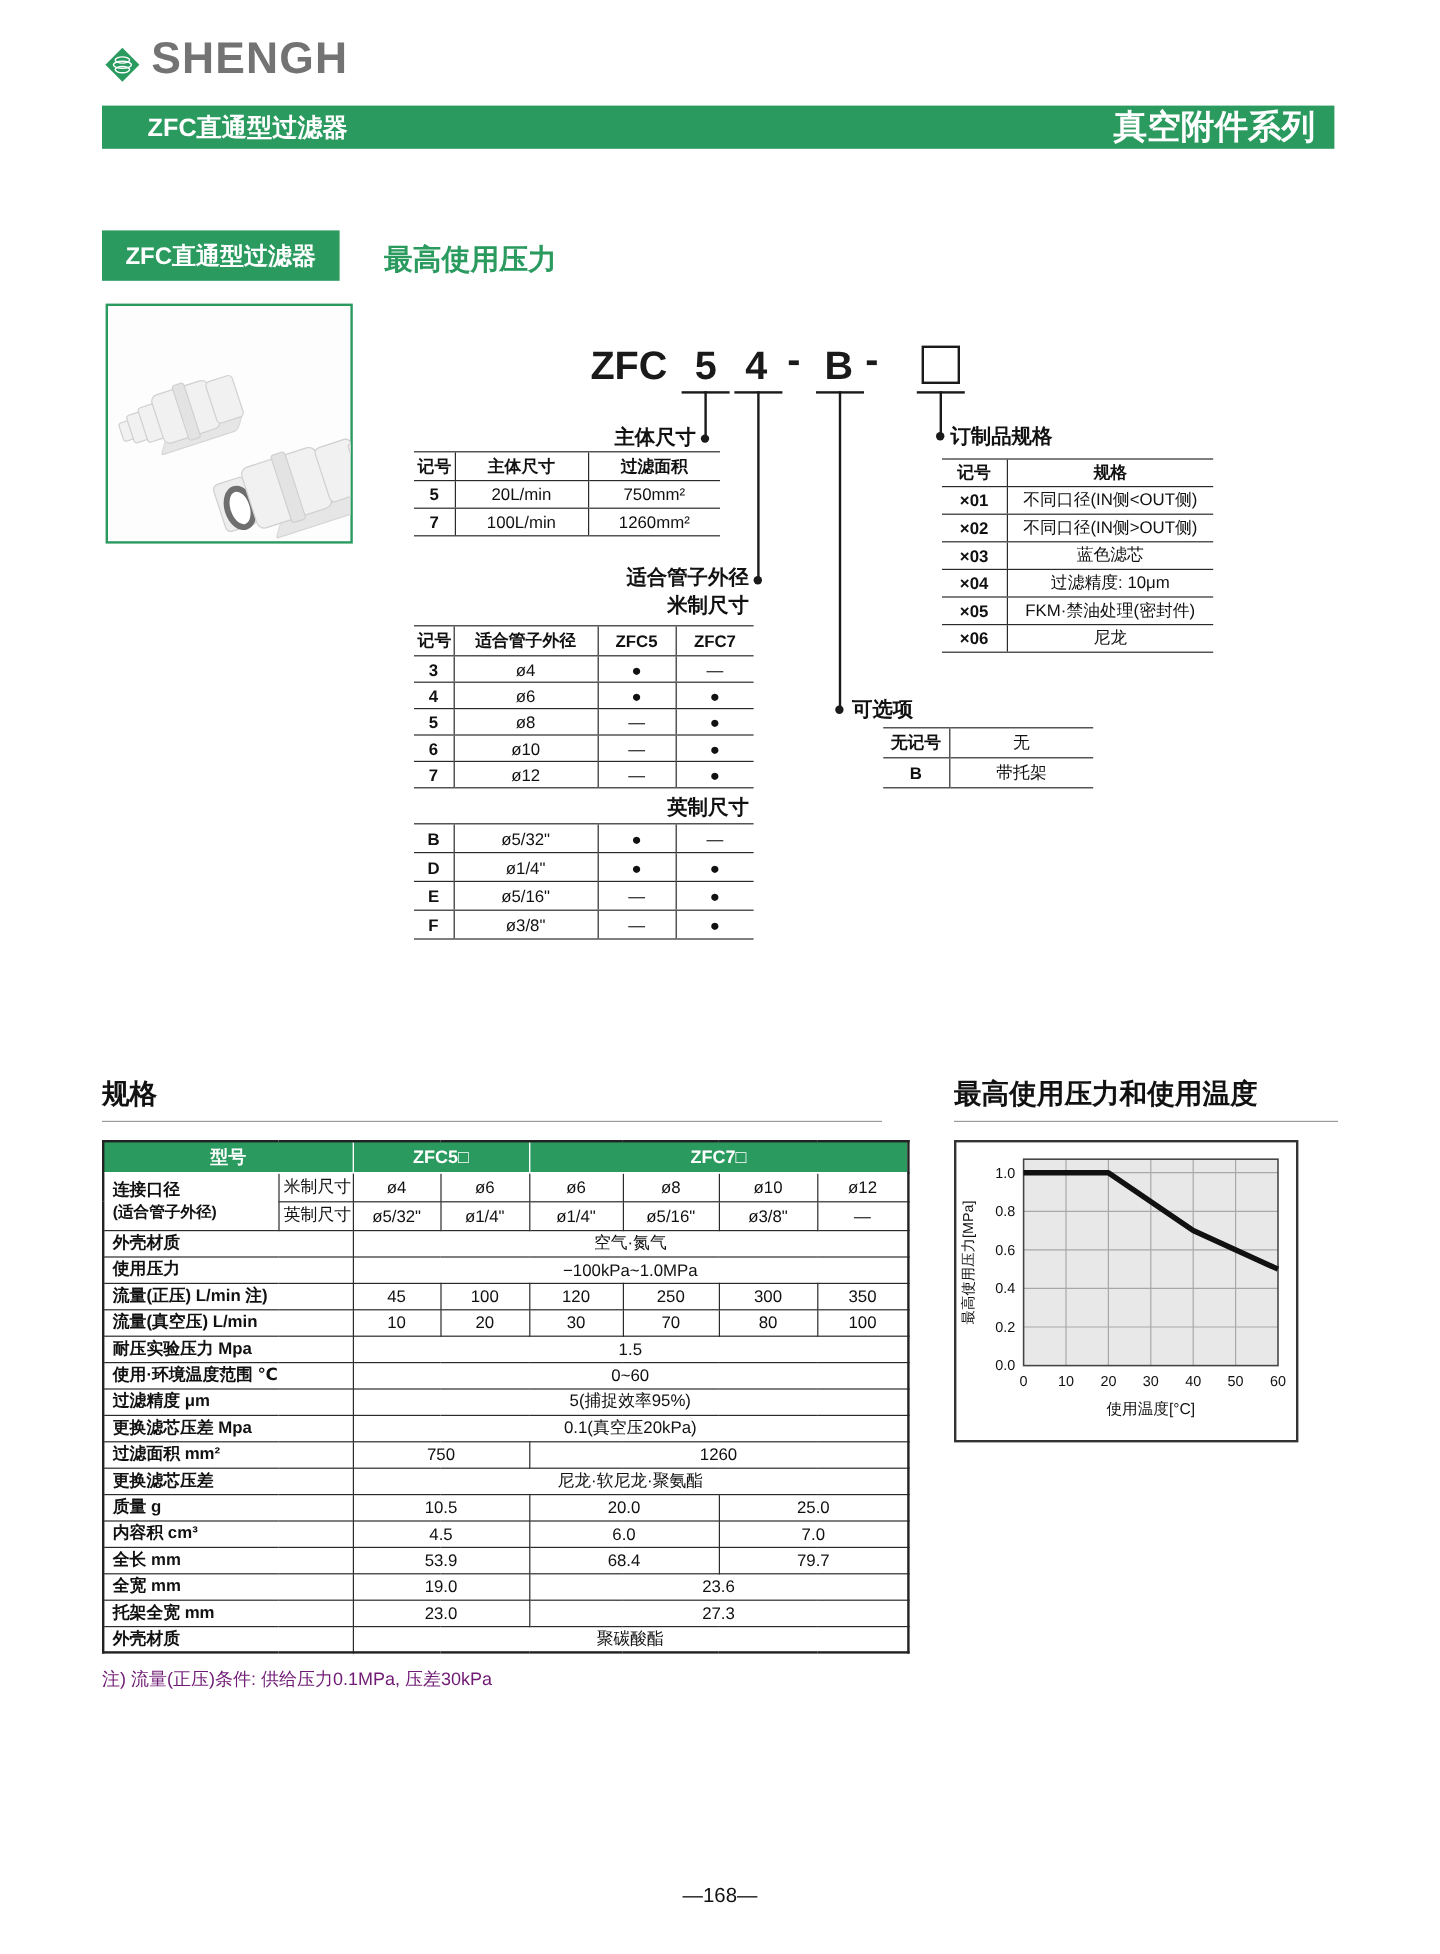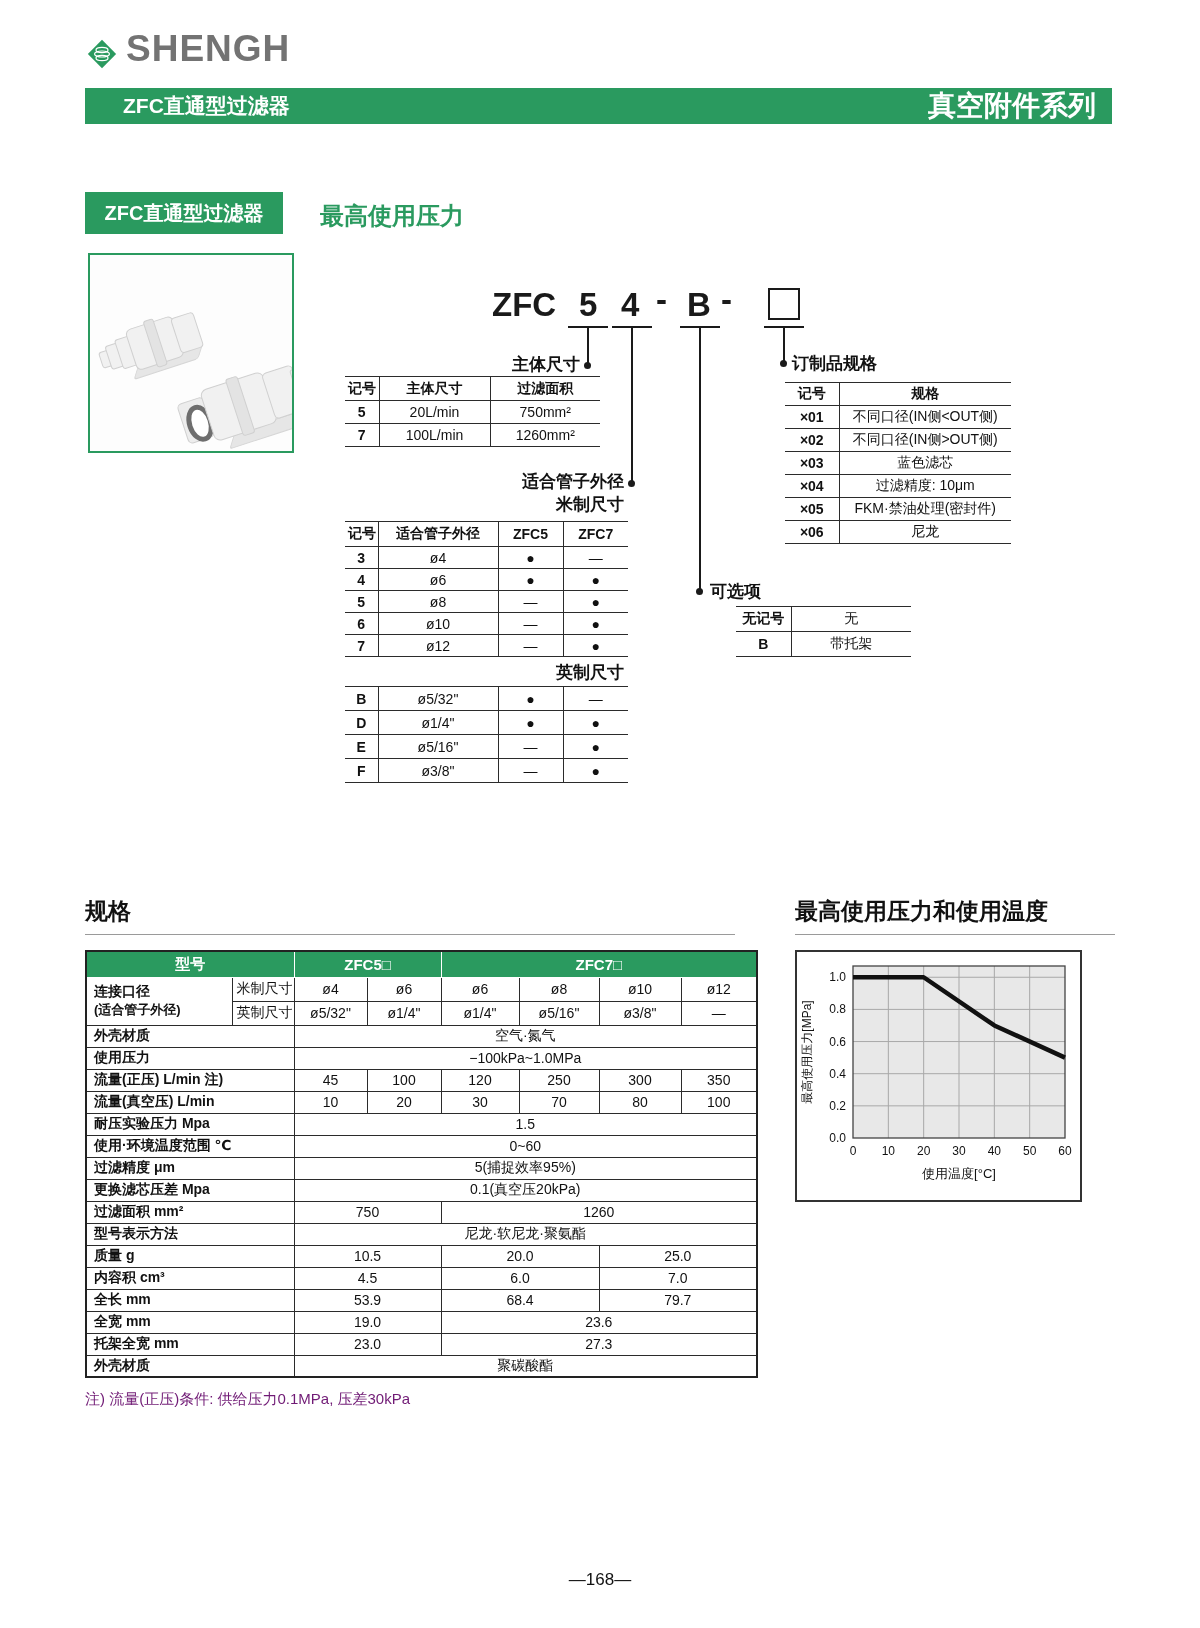--- a/index.html
+++ b/index.html
@@ -368,21 +368,21 @@
     <tr style="height:22px">
       <td class="lbl" colspan="2">更换滤芯压差 Mpa</td>
       <td colspan="6">0.1(真空压20kPa)</td>
     </tr>
     <tr style="height:22px">
       <td class="lbl" colspan="2">过滤面积 mm²</td>
       <td colspan="2">750</td>
       <td colspan="4">1260</td>
     </tr>
     <tr style="height:22px">
-      <td class="lbl" colspan="2">型号表示方法</td>
+      <td class="lbl" colspan="2">更换滤芯压差</td>
       <td colspan="6">尼龙·软尼龙·聚氨酯</td>
     </tr>
     <tr style="height:22px">
       <td class="lbl" colspan="2">质量 g</td>
       <td colspan="2">10.5</td>
       <td colspan="2">20.0</td>
       <td colspan="2">25.0</td>
     </tr>
     <tr style="height:22px">
       <td class="lbl" colspan="2">内容积 cm³</td>

